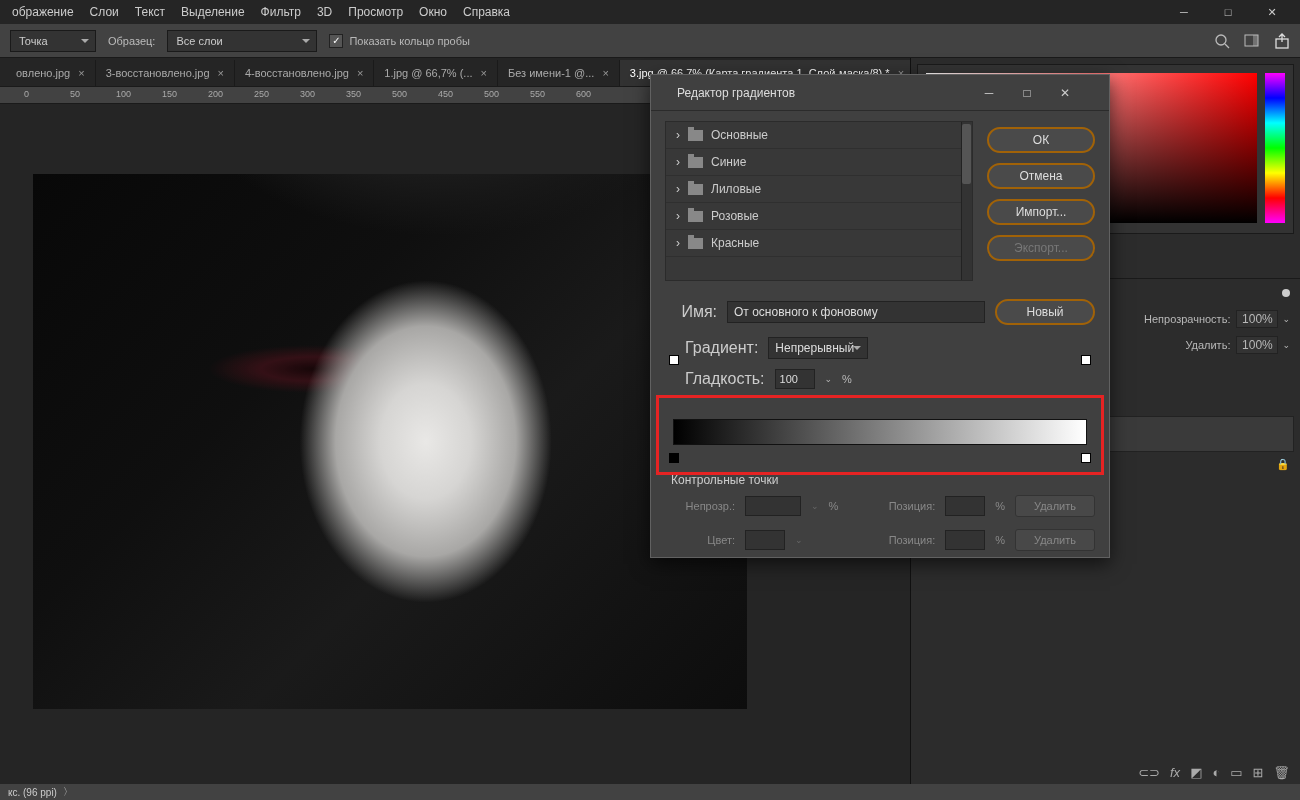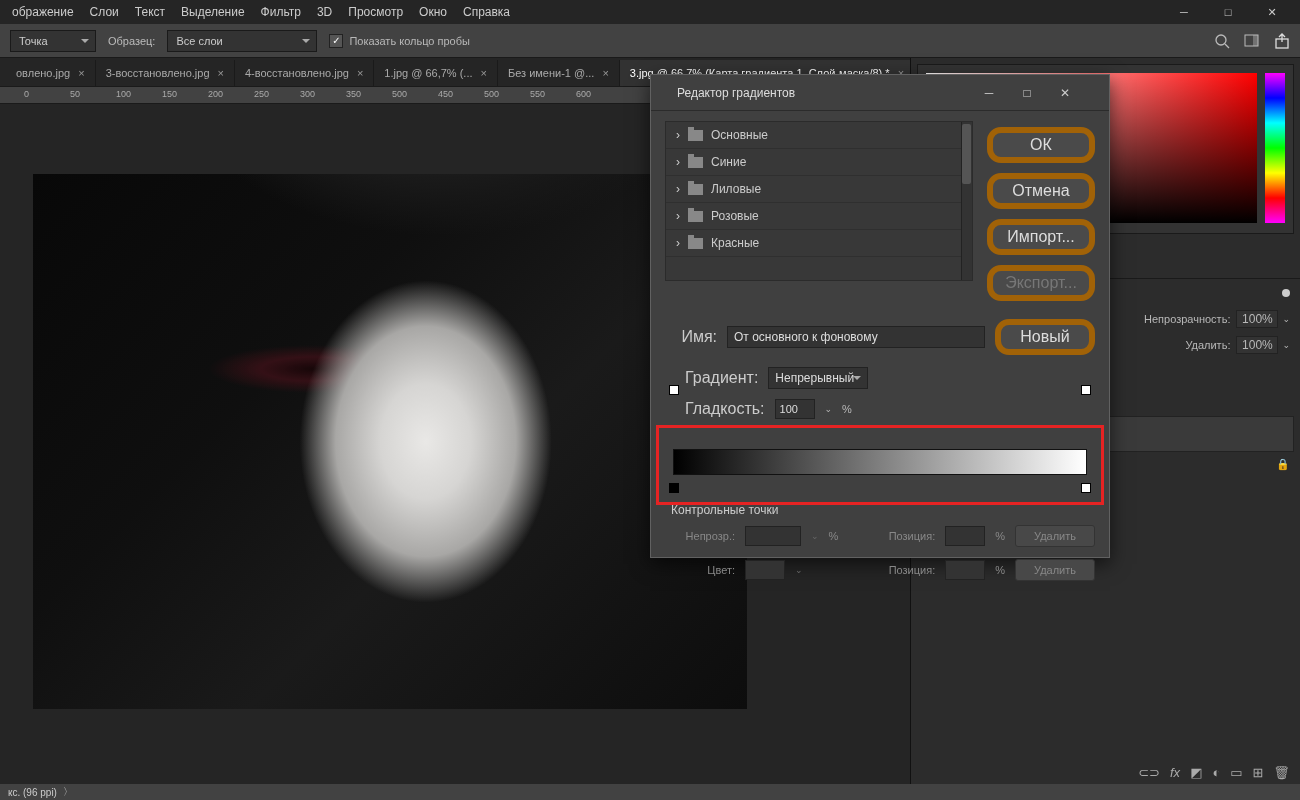--- a/index.html
+++ b/index.html
@@ -40,21 +40,21 @@
 .dialog-body{padding:10px 14px 12px 14px;display:flex;gap:14px}
 .presets-col{flex:1}
 .presets-hdr{display:flex;justify-content:space-between;align-items:center;font-size:12px;color:#ddd;margin-bottom:8px}
 .presets-box{border:1px solid #2b2b2b;background:#383838;height:160px;overflow:hidden;position:relative}
 .preset-row{display:flex;align-items:center;height:27px;padding:0 10px;gap:8px;font-size:12px;color:#ccc;border-bottom:1px solid #2f2f2f}
 .folder-ic{width:15px;height:11px;background:#888;display:inline-block;position:relative}
 .folder-ic::before{content:"";position:absolute;left:0;top:-3px;width:6px;height:3px;background:#888}
 .scroll-stub{position:absolute;right:0;top:0;bottom:0;width:11px;background:#333;border-left:1px solid #222}
 .scroll-thumb{position:absolute;right:1px;top:2px;width:9px;height:60px;background:#555;border-radius:2px}
 .btn-col{width:108px;display:flex;flex-direction:column;gap:10px;padding-top:6px}
-.btn{height:36px;border:6px solid #a16207;border-radius:14px;background:#4a4a4a;display:flex;align-items:center;justify-content:center;font-size:16px;color:#ddd}
+.btn{height:26px;border:2px solid #a16207;border-radius:14px;background:#4a4a4a;display:flex;align-items:center;justify-content:center;font-size:12px;color:#ddd}
 .btn.disabled{color:#777}
 .field-row{display:flex;align-items:center;gap:10px;padding:6px 14px}
 .f-label{min-width:52px;text-align:right;font-size:16px;color:#ccc}
 .f-input{flex:1;height:22px;background:#333;border:1px solid #222;padding:0 6px;font-size:12px;color:#ddd;display:flex;align-items:center}
 .f-input.short{flex:none;width:100px}
 .f-num{width:40px;height:20px;background:#333;border:1px solid #222;padding:0 4px;font-size:11px;color:#ddd;display:flex;align-items:center}
 .grad-section{position:relative;margin:6px 14px 0 14px}
 .hilite{position:absolute;left:-9px;right:-9px;top:-6px;height:80px;border:3px solid #e62323;pointer-events:none}
 .grad-bar{height:26px;background:linear-gradient(90deg,#000 0%,#fff 100%);border:1px solid #111;margin:8px 8px}
 .grad-handles{position:relative;height:10px}

